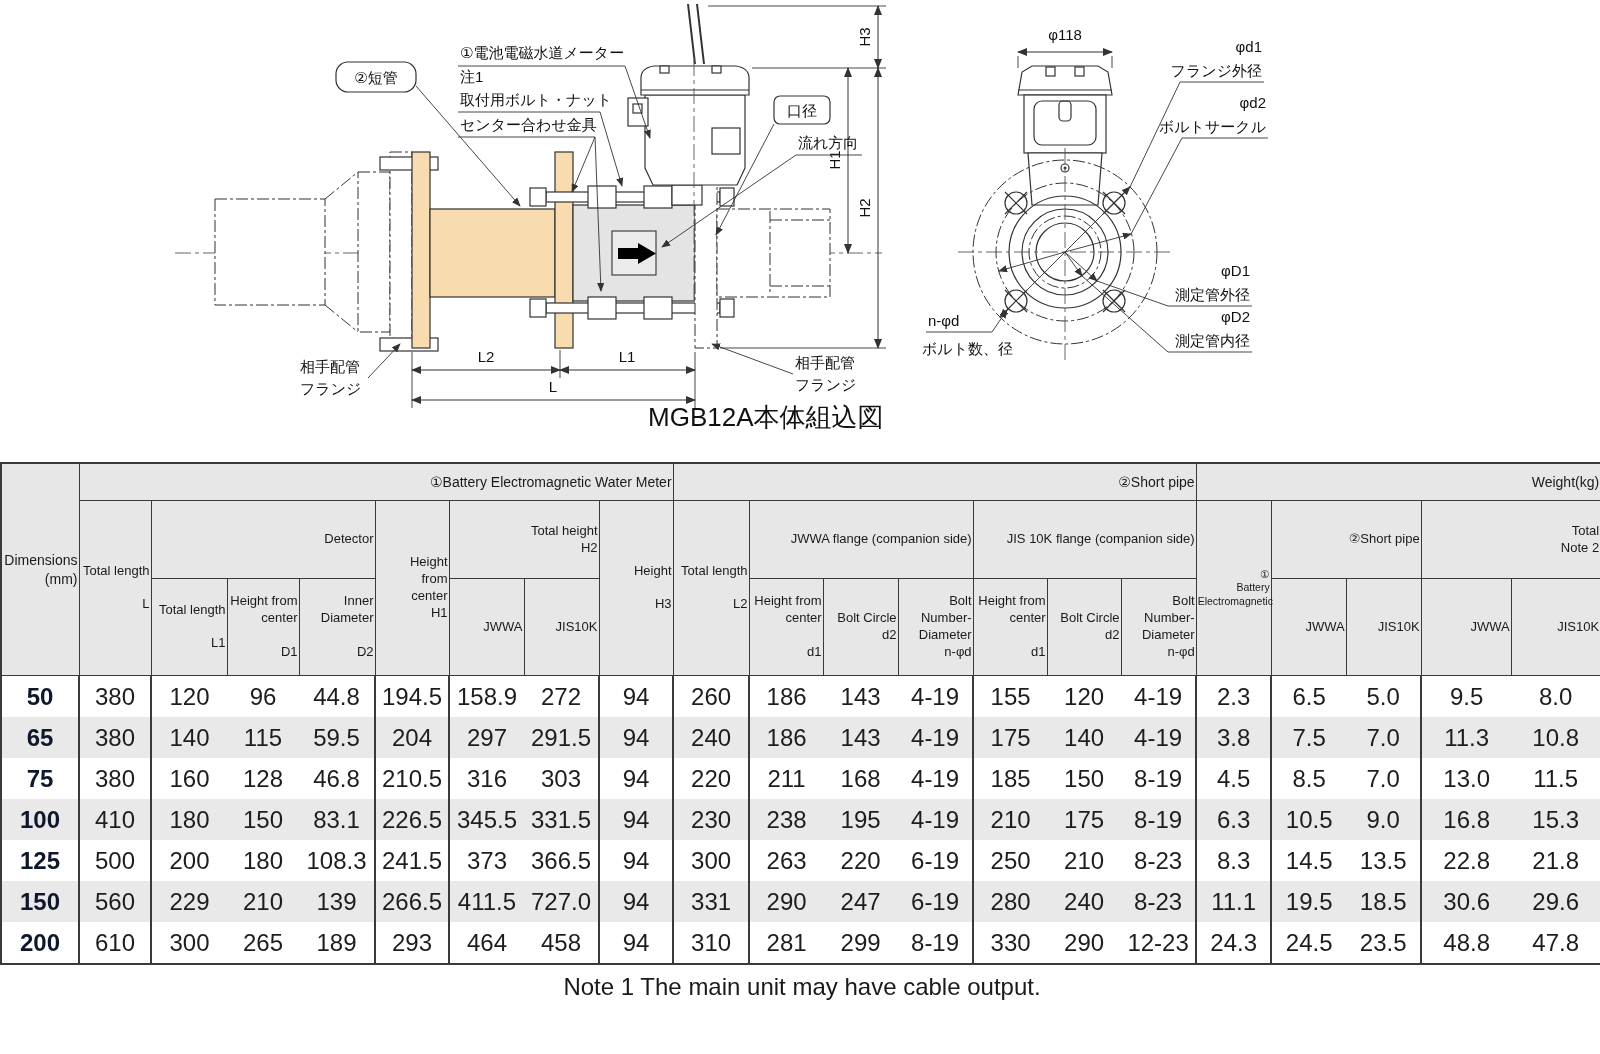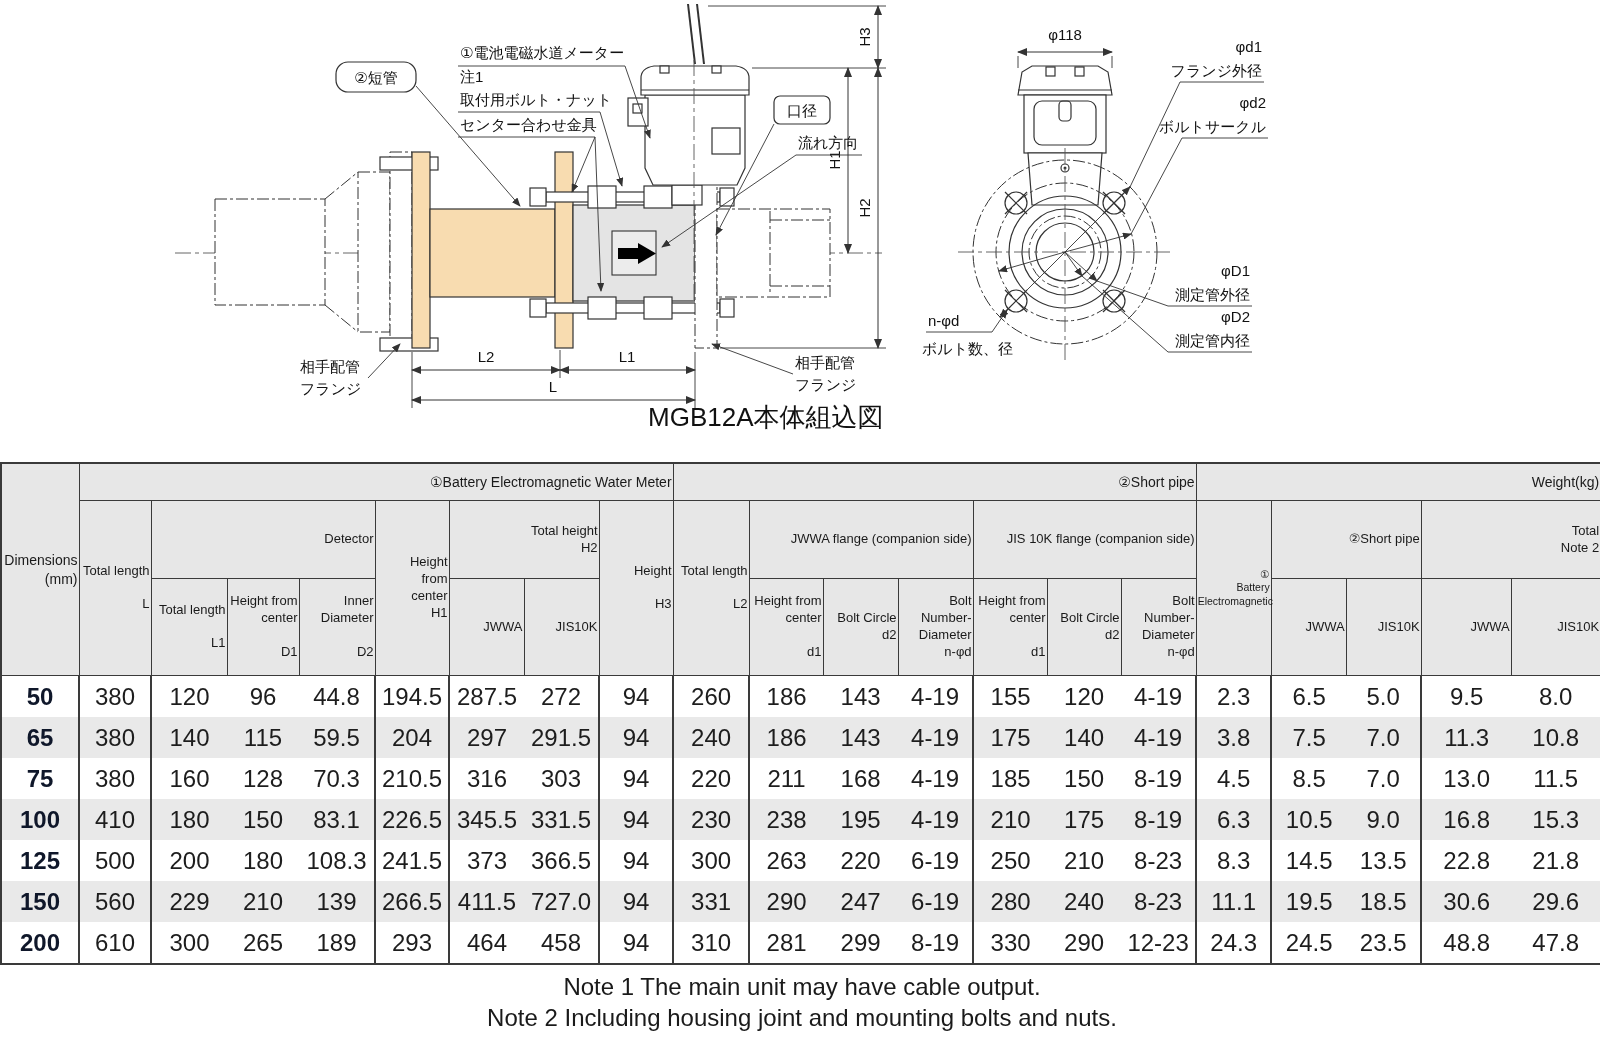--- a/index.html
+++ b/index.html
@@ -384,21 +384,21 @@
       </tr>
     </thead>
     <tbody>
         <tr>
           <td class="dimcell bR">50</td>
           <td class="bR">380</td>
           <td>120</td>
           <td>96</td>
           <td class="bR">44.8</td>
           <td class="bR">194.5</td>
-          <td>287.5</td>
+          <td>158.9</td>
           <td class="bR">272</td>
           <td class="bR">94</td>
           <td class="bR">260</td>
           <td>186</td>
           <td>143</td>
           <td class="bR">4-19</td>
           <td>155</td>
           <td>120</td>
           <td class="bR">4-19</td>
           <td class="bR">2.3</td>
@@ -428,21 +428,21 @@
           <td>7.5</td>
           <td class="bR">7.0</td>
           <td>11.3</td>
           <td>10.8</td>
         </tr>
         <tr>
           <td class="dimcell bR">75</td>
           <td class="bR">380</td>
           <td>160</td>
           <td>128</td>
-          <td class="bR">70.3</td>
+          <td class="bR">46.8</td>
           <td class="bR">210.5</td>
           <td>316</td>
           <td class="bR">303</td>
           <td class="bR">94</td>
           <td class="bR">220</td>
           <td>211</td>
           <td>168</td>
           <td class="bR">4-19</td>
           <td>185</td>
           <td>150</td>
@@ -543,16 +543,15 @@
           <td>24.5</td>
           <td class="bR">23.5</td>
           <td>48.8</td>
           <td>47.8</td>
         </tr>
       </tbody>
   </table>
 
   <div class="notes">
     <div>Note 1 The main unit may have cable output.</div>
-    <div>Note 2 Including housing joint and mounting bolts and nuts.</div>
   </div>
 
 </div>
 
 </body></html>

